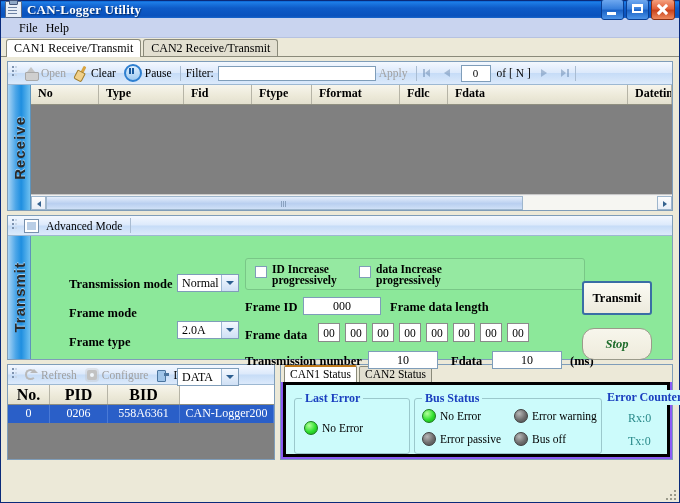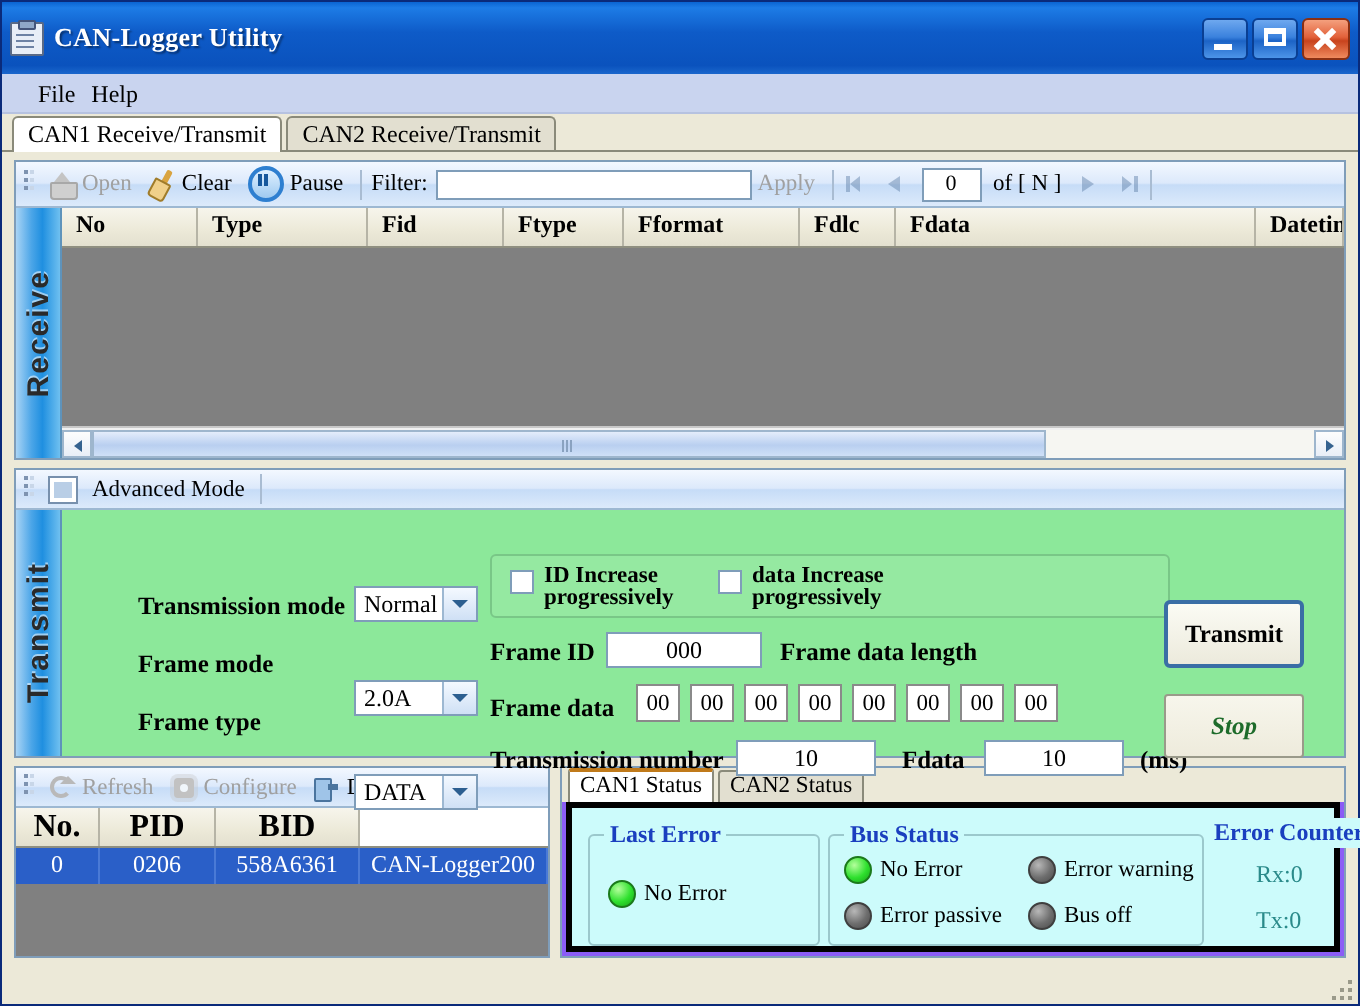--- a/index.html
+++ b/index.html
@@ -11,21 +11,21 @@
   }
   .app{
     position:relative;width:680px;height:503px;
     box-sizing:border-box;
     border:1px solid #0a2a7a;
     background:#ece9d8;
   }
 
   
   .titlebar{
-    height:36px;
+    height:17px;
     background:linear-gradient(180deg,#0a64d2 0%,#1d7ce6 8%,#0e5bc8 42%,#0a52bd 88%,#1a66cc 100%);
     display:flex;align-items:center;
     padding:0 2px 0 4px;
     position:relative;
   }
   .title-icon{
     width:15px;height:15px;margin-right:5px;
     background:#e8eef7;border:1px solid #5a6a86;border-radius:1px;
     position:relative;flex:none;
   }
@@ -282,21 +282,21 @@
   .btn-transmit{
     position:absolute;width:70px;height:34px;
     background:linear-gradient(180deg,#fbfbf4,#eceadc);
     border:2px solid #3a6ea5;border-radius:3px;
     display:flex;align-items:center;justify-content:center;
     font-size:12.5px;font-weight:bold;color:#000;box-sizing:border-box;
   }
   .btn-stop{
     position:absolute;width:70px;height:32px;
     background:linear-gradient(180deg,#f7f6ec,#eeebdc);
-    border:1px solid #9a9a8a;border-radius:2px;
+    border:1px solid #9a9a8a;border-radius:12px;
     display:flex;align-items:center;justify-content:center;
     font-size:12.5px;font-weight:bold;font-style:italic;color:#1d6b2a;
     box-sizing:border-box;
   }
 
   
   .bottom{
     display:flex;gap:5px;margin:4px 6px 0 6px;height:96px;
   }
   .dev-panel{

